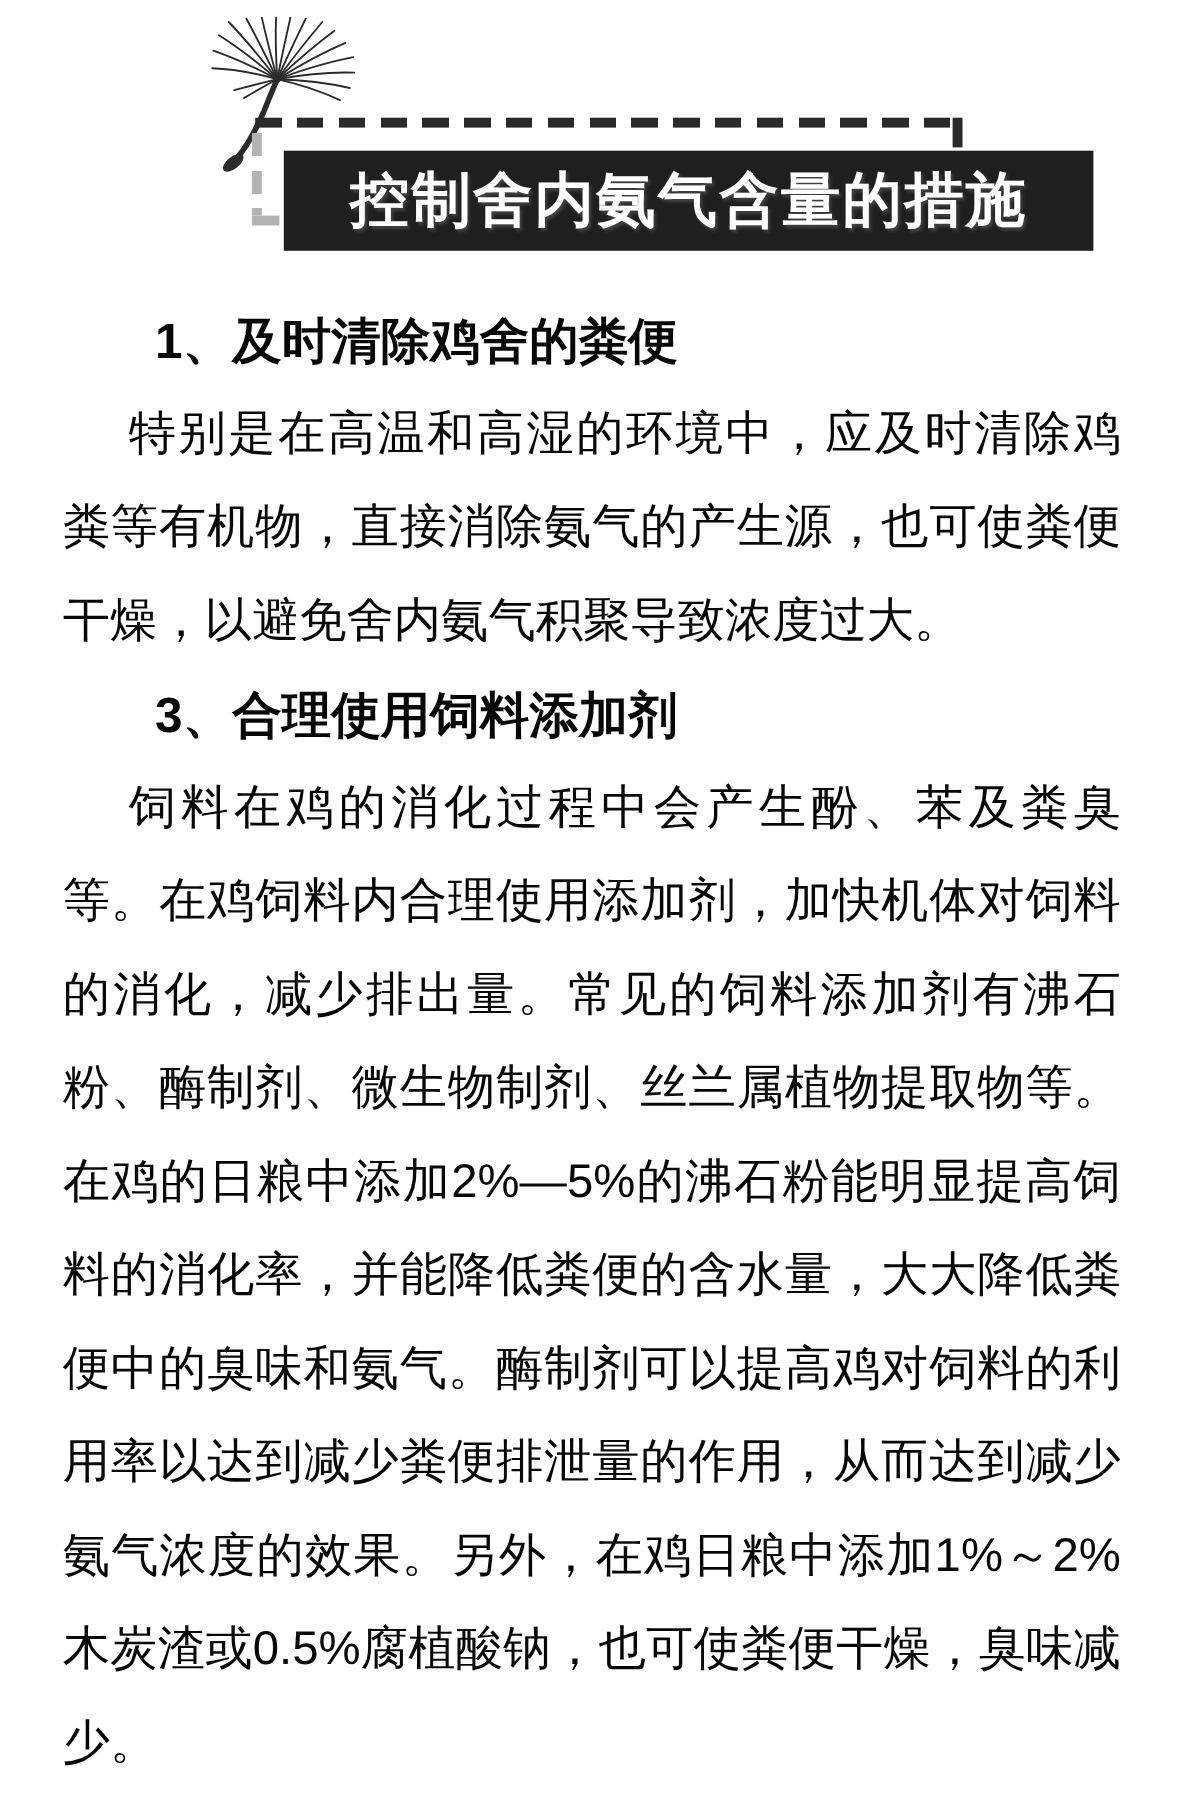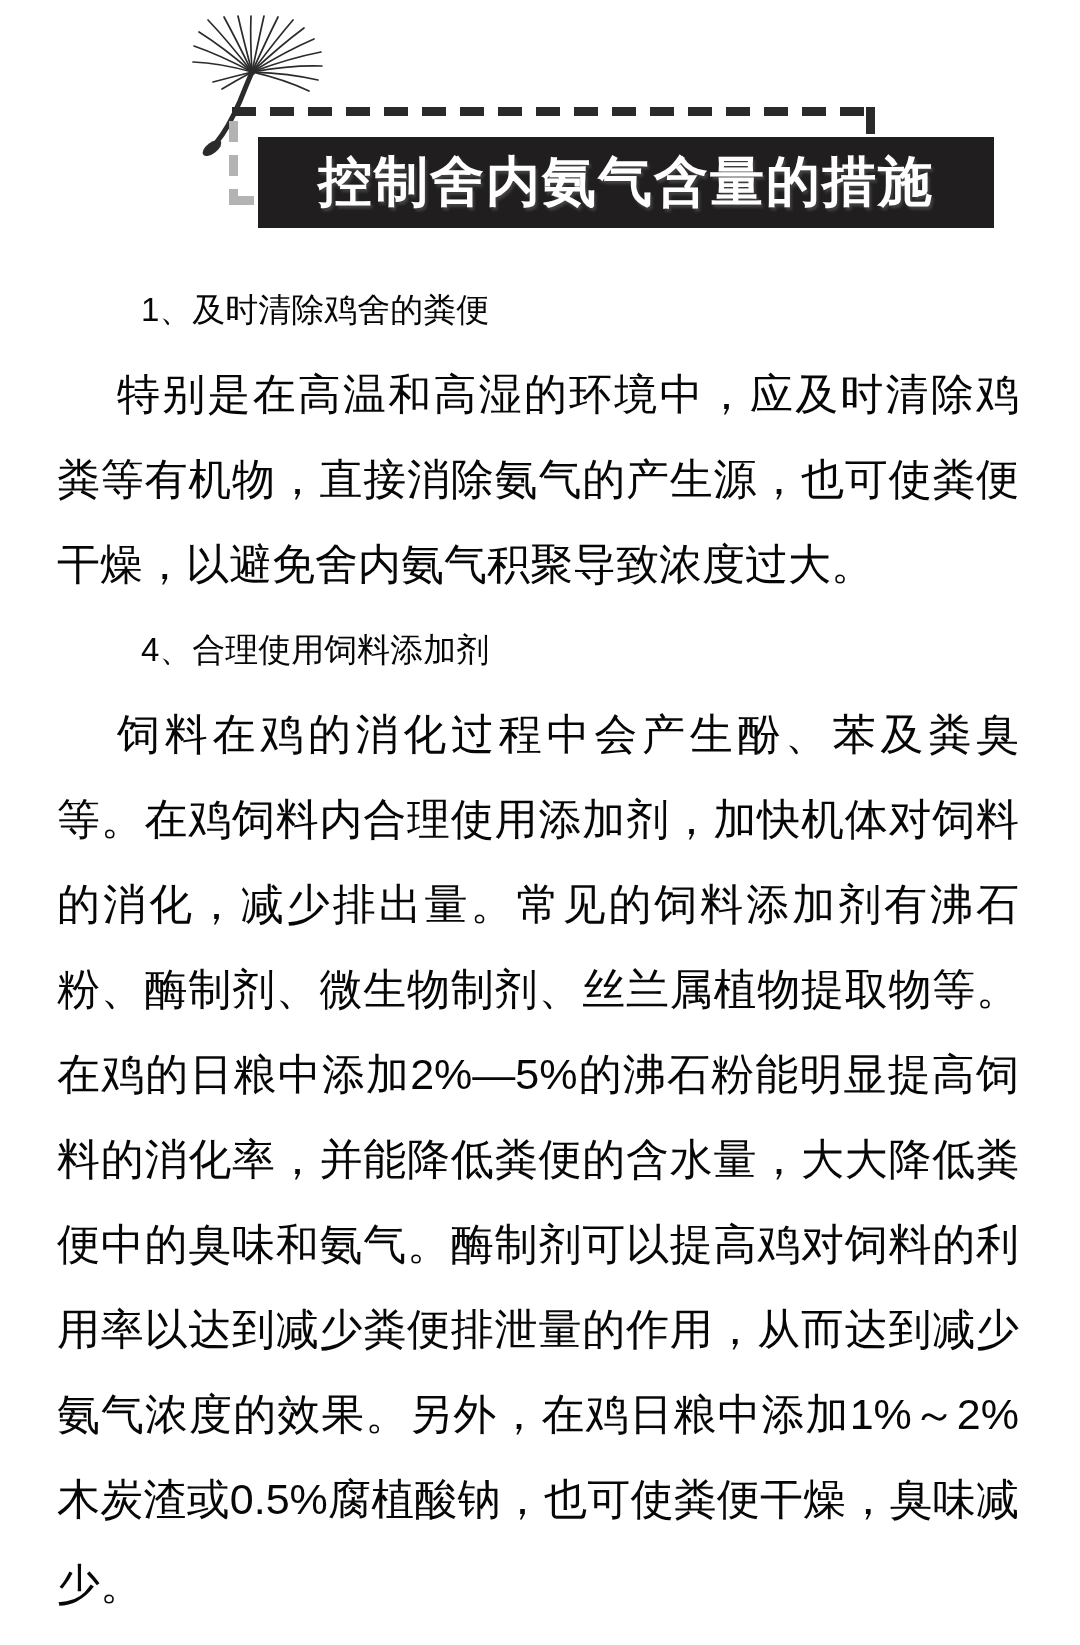--- a/index.html
+++ b/index.html
@@ -87,22 +87,22 @@
   .content {
     padding: 0 61px 0 57px;
     font-size: 43px;
     line-height: 85px;
     color: #070707;
     text-align: justify;
     text-justify: inter-ideograph;
   }
   .sec-heading {
     margin: 0;
-    font-size: 33px;
-    font-weight: 400;
+    font-size: 45px;
+    font-weight: 700;
     text-indent: 84px;
     text-align: left;
   }
   .para {
     margin: 0;
     text-indent: 60px;
   }
 </style>
 </head>
 <body>
@@ -145,17 +145,17 @@
     <div class="dash-corner-bottom"></div>
 
     <div class="banner">
       <h1>控制舍内氨气含量的措施</h1>
     </div>
   </header>
 
   <main class="content">
     <h2 class="sec-heading">1、及时清除鸡舍的粪便</h2>
     <p class="para">特别是在高温和高湿的环境中，应及时清除鸡粪等有机物，直接消除氨气的产生源，也可使粪便干燥，以避免舍内氨气积聚导致浓度过大。</p>
-    <h2 class="sec-heading">4、合理使用饲料添加剂</h2>
+    <h2 class="sec-heading">3、合理使用饲料添加剂</h2>
     <p class="para">饲料在鸡的消化过程中会产生酚、苯及粪臭等。在鸡饲料内合理使用添加剂，加快机体对饲料的消化，减少排出量。常见的饲料添加剂有沸石粉、酶制剂、微生物制剂、丝兰属植物提取物等。在鸡的日粮中添加2%—5%的沸石粉能明显提高饲料的消化率，并能降低粪便的含水量，大大降低粪便中的臭味和氨气。酶制剂可以提高鸡对饲料的利用率以达到减少粪便排泄量的作用，从而达到减少氨气浓度的效果。另外，在鸡日粮中添加1%～2%木炭渣或0.5%腐植酸钠，也可使粪便干燥，臭味减少。</p>
   </main>
 
 </div>
 
 </body></html>

